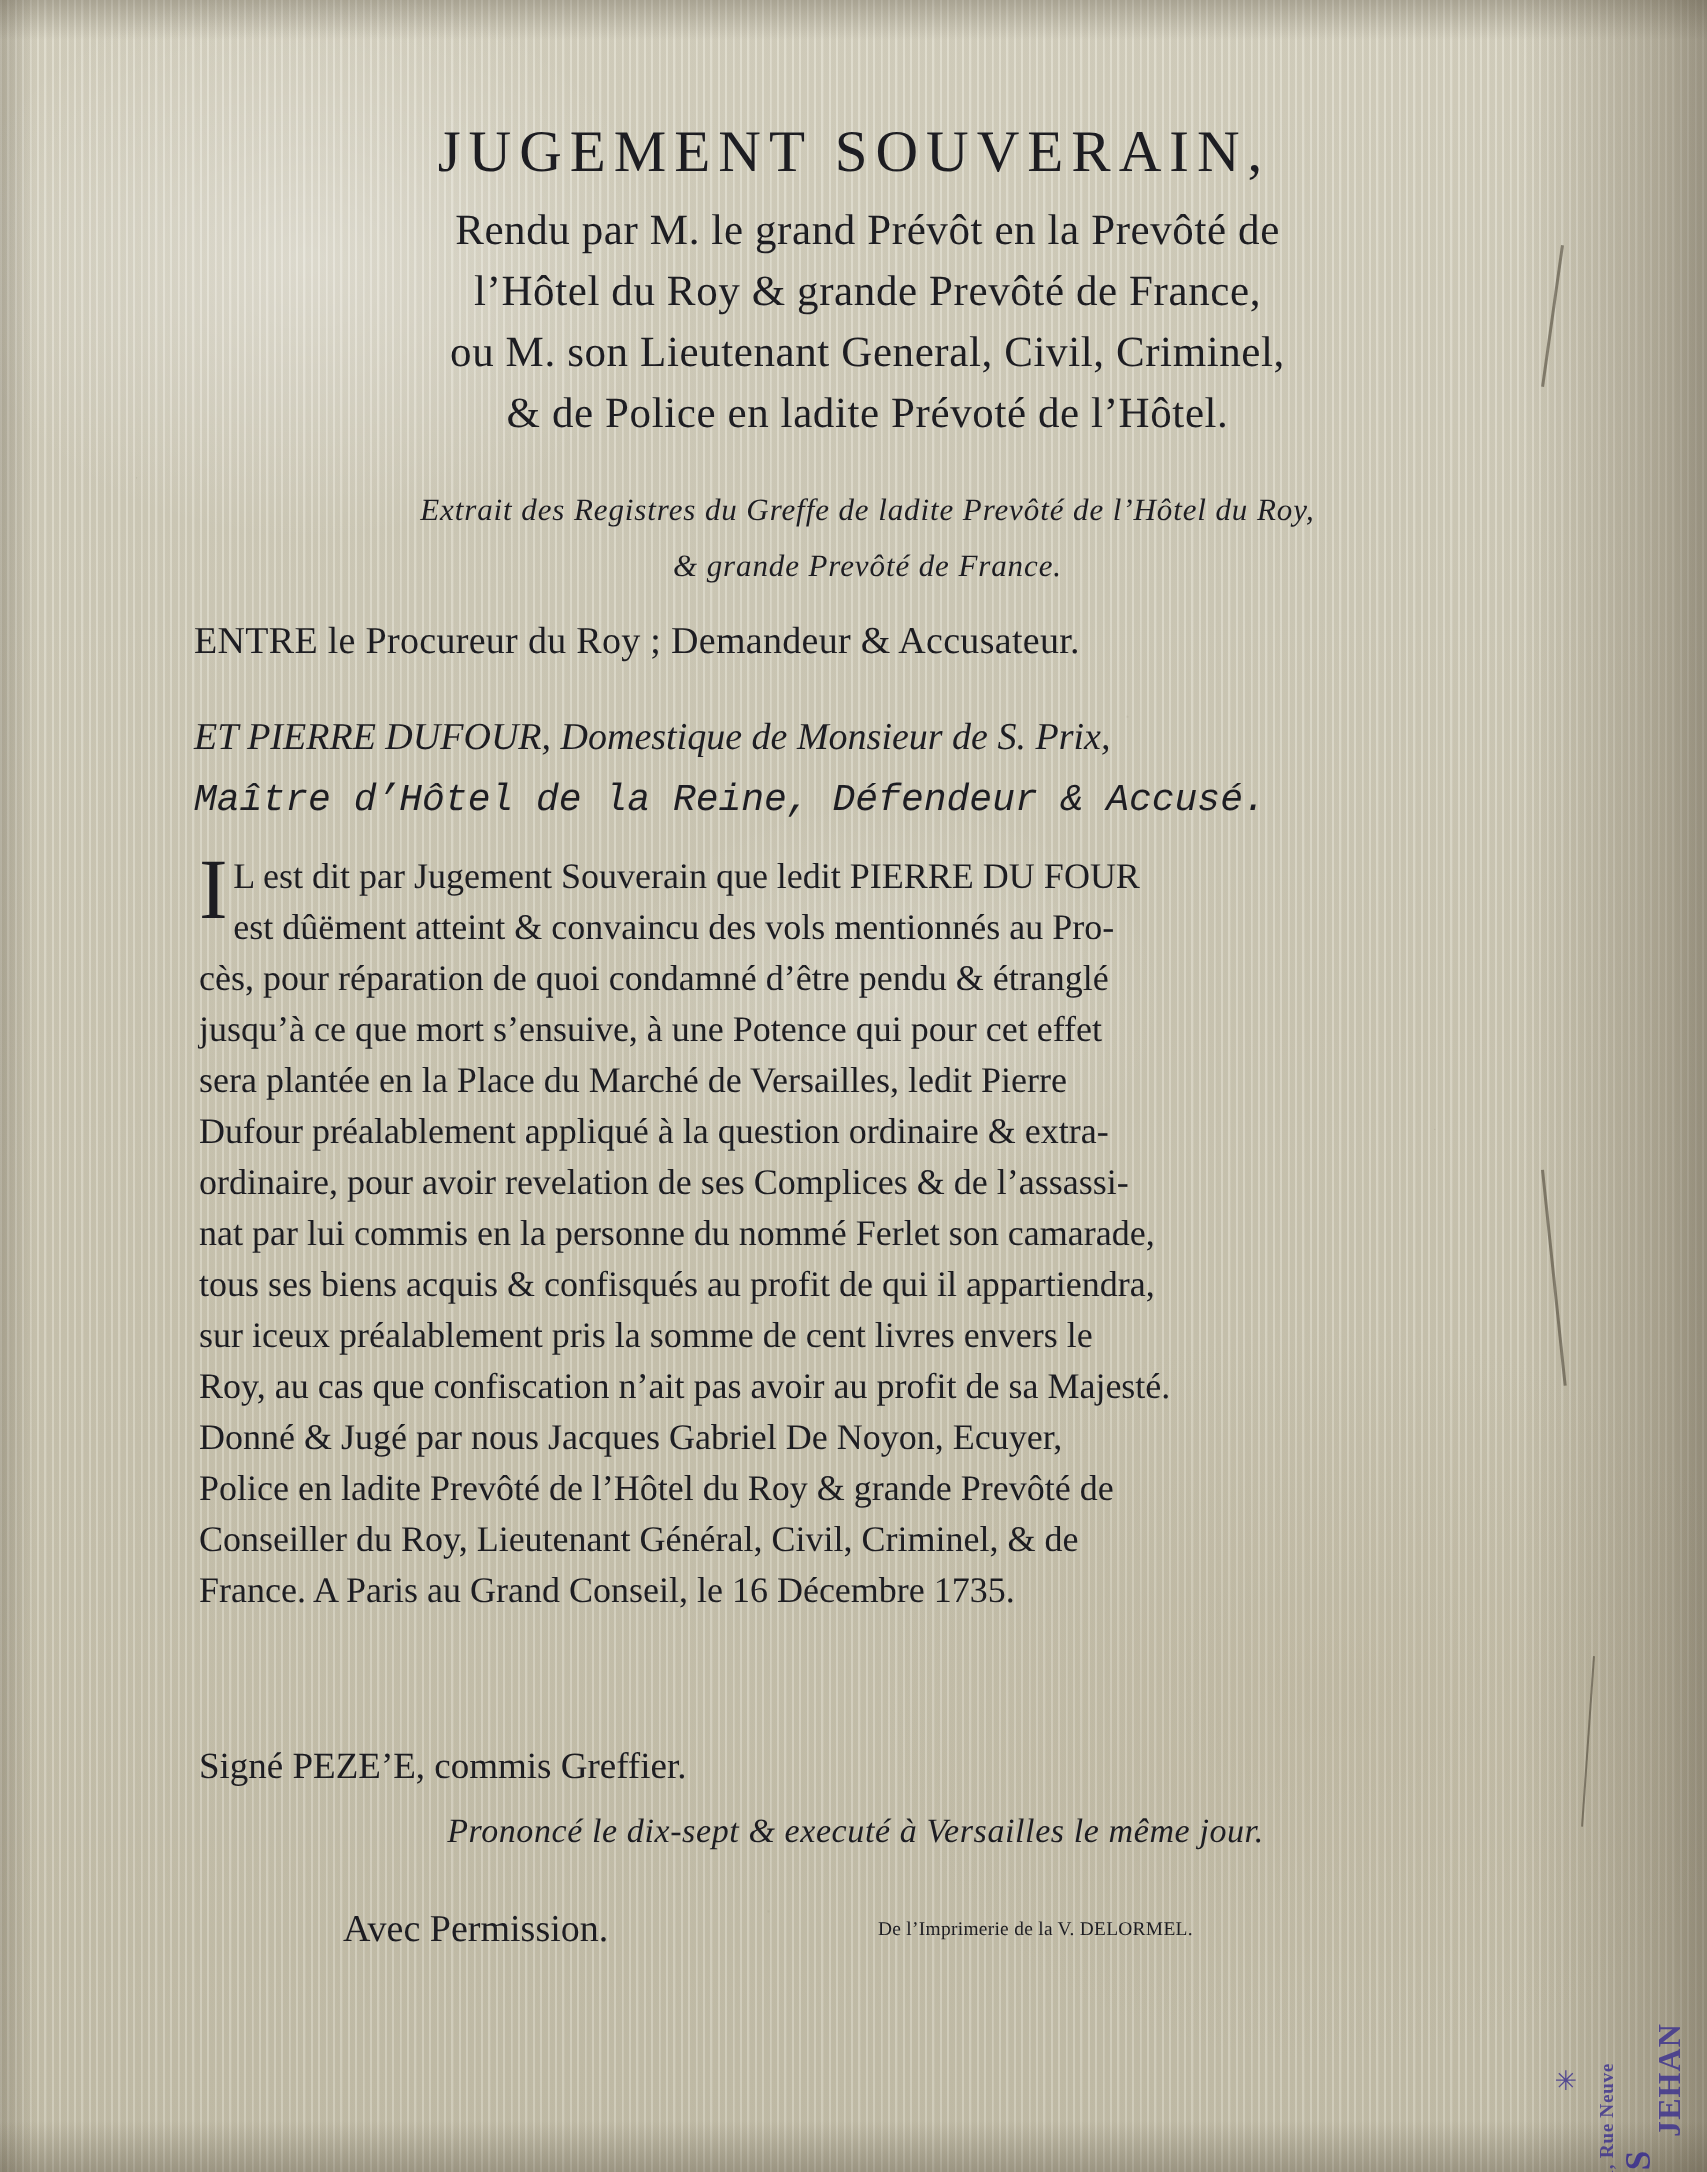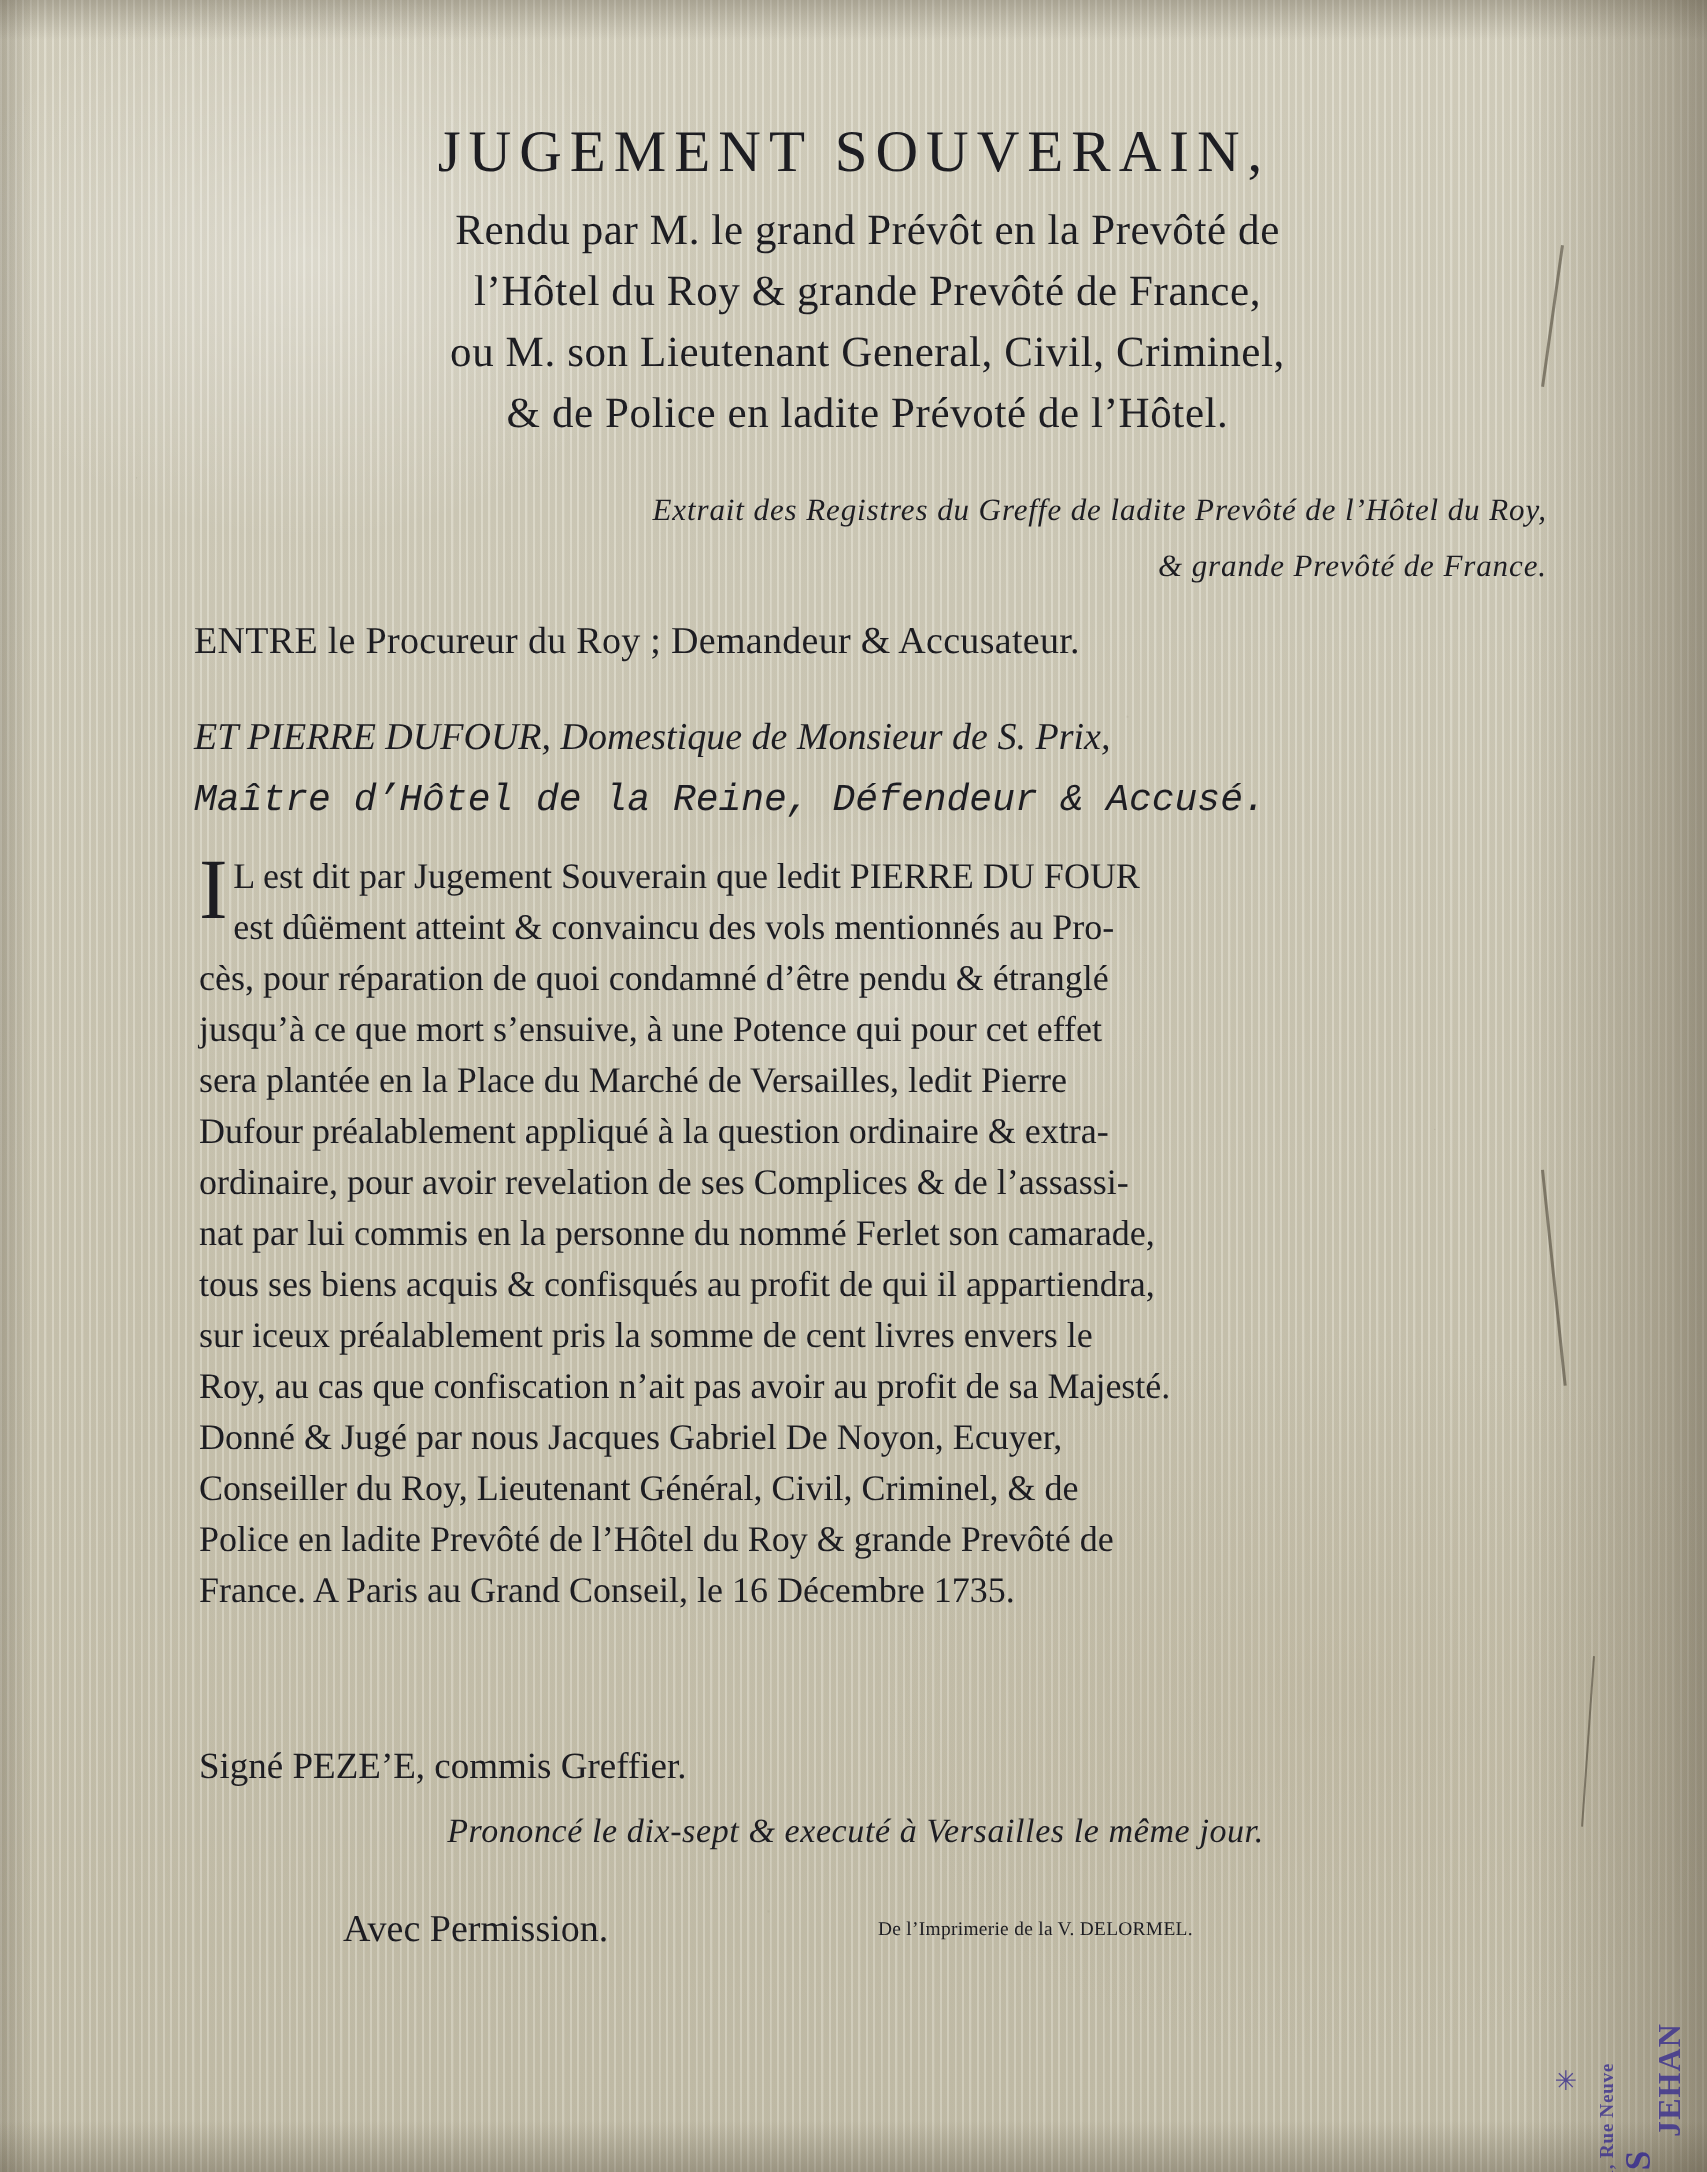--- a/index.html
+++ b/index.html
@@ -102,21 +102,21 @@
     text-align: center;
     font-size: 43px;
     line-height: 61px;
     letter-spacing: 0.6px;
   }
   .subtitle {
     position: absolute;
     left: 188px;
     width: 1359px;
     top: 482px;
-    text-align: right;
+    text-align: center;
     font-style: italic;
     font-size: 31px;
     line-height: 56px;
     letter-spacing: 0.9px;
   }
   .entre {
     position: absolute;
     left: 194px;
     width: 1370px;
     top: 619px;
@@ -291,22 +291,22 @@
       <span class="line">cès, pour réparation de quoi condamné d’être pendu &amp; étranglé</span>
       <span class="line">jusqu’à ce que mort s’ensuive, à une Potence qui pour cet effet</span>
       <span class="line">sera plantée en la Place du Marché de Versailles, ledit Pierre</span>
       <span class="line">Dufour préalablement appliqué à la question ordinaire &amp; extra-</span>
       <span class="line">ordinaire, pour avoir revelation de ses Complices &amp; de l’assassi-</span>
       <span class="line">nat par lui commis en la personne du nommé Ferlet son camarade,</span>
       <span class="line">tous ses biens acquis &amp; confisqués au profit de qui il appartiendra,</span>
       <span class="line">sur iceux préalablement pris la somme de cent livres envers le</span>
       <span class="line">Roy, au cas que confiscation n’ait pas avoir au profit de sa Majesté.</span>
       <span class="line">Donné &amp; Jugé par nous Jacques Gabriel De Noyon, Ecuyer,</span>
+      <span class="line">Police en ladite Prevôté de l’Hôtel du Roy &amp; grande Prevôté de</span>
       <span class="line">Conseiller du Roy, Lieutenant Général, Civil, Criminel, &amp; de</span>
-      <span class="line">Police en ladite Prevôté de l’Hôtel du Roy &amp; grande Prevôté de</span>
       <span class="line">France. A Paris au Grand Conseil, le 16 Décembre 1735.</span>
     </div>
 
     <div class="signe">Signé PEZE’E, commis Greffier.</div>
 
     <div class="pronounce">Prononcé le dix-sept &amp; executé à Versailles le même jour.</div>
 
     <div class="permission">Avec Permission.</div>
 
     <div class="imprimerie">De l’Imprimerie de la V. DELORMEL.</div>

